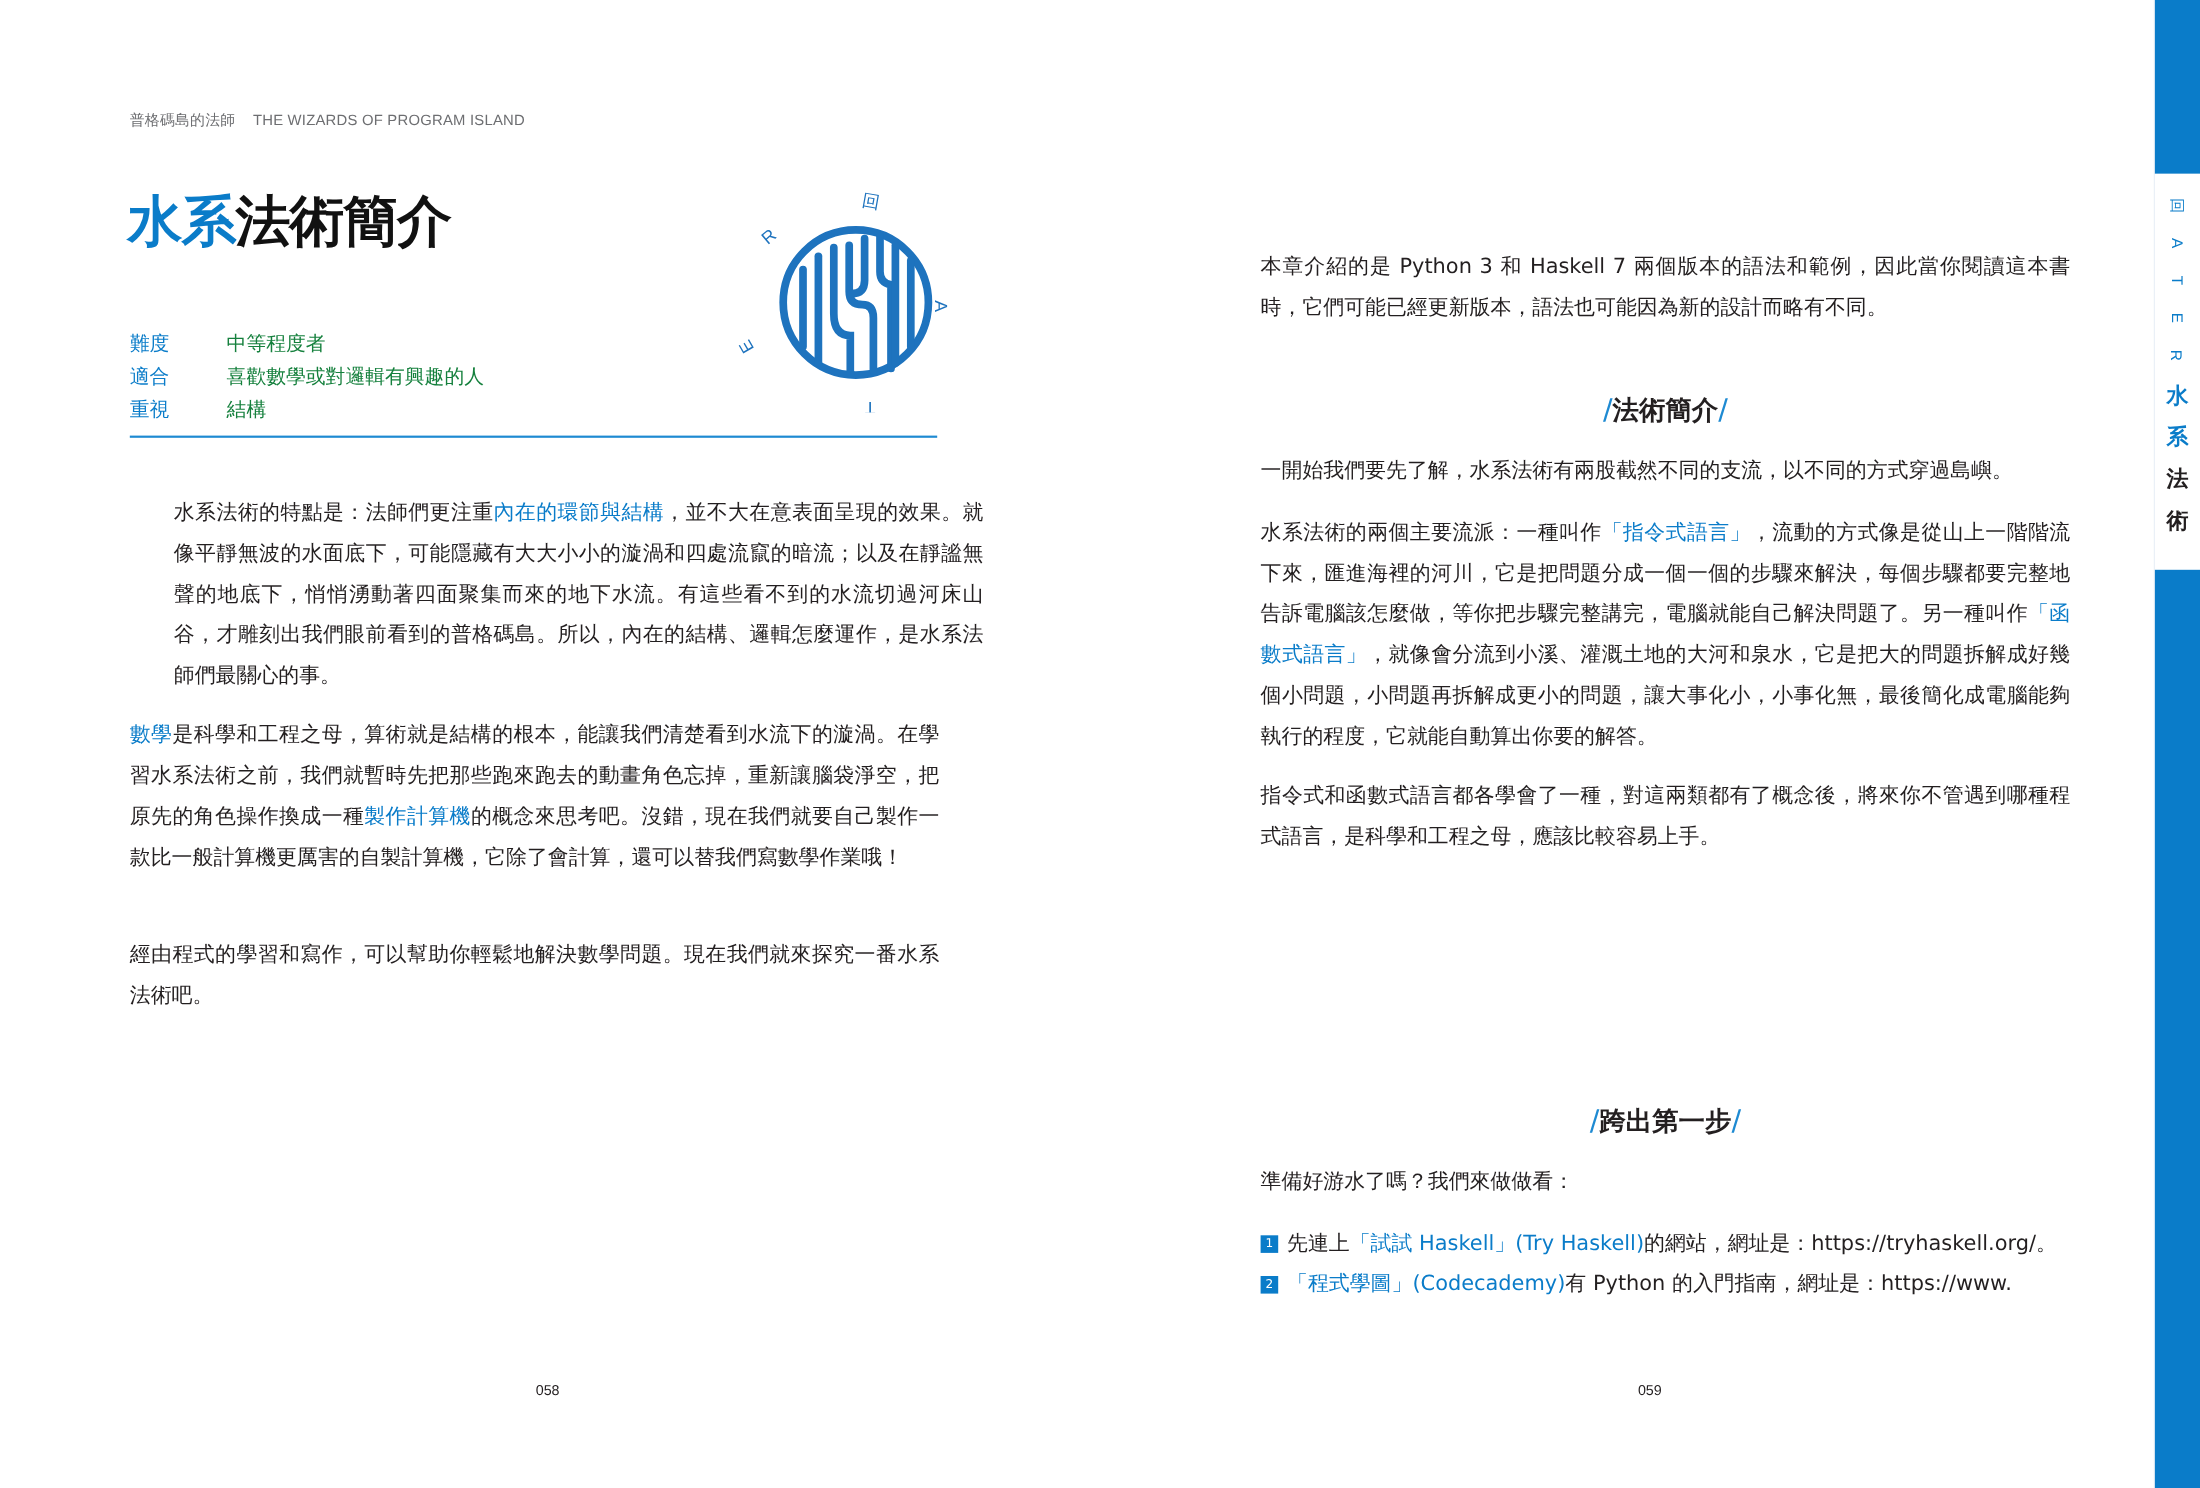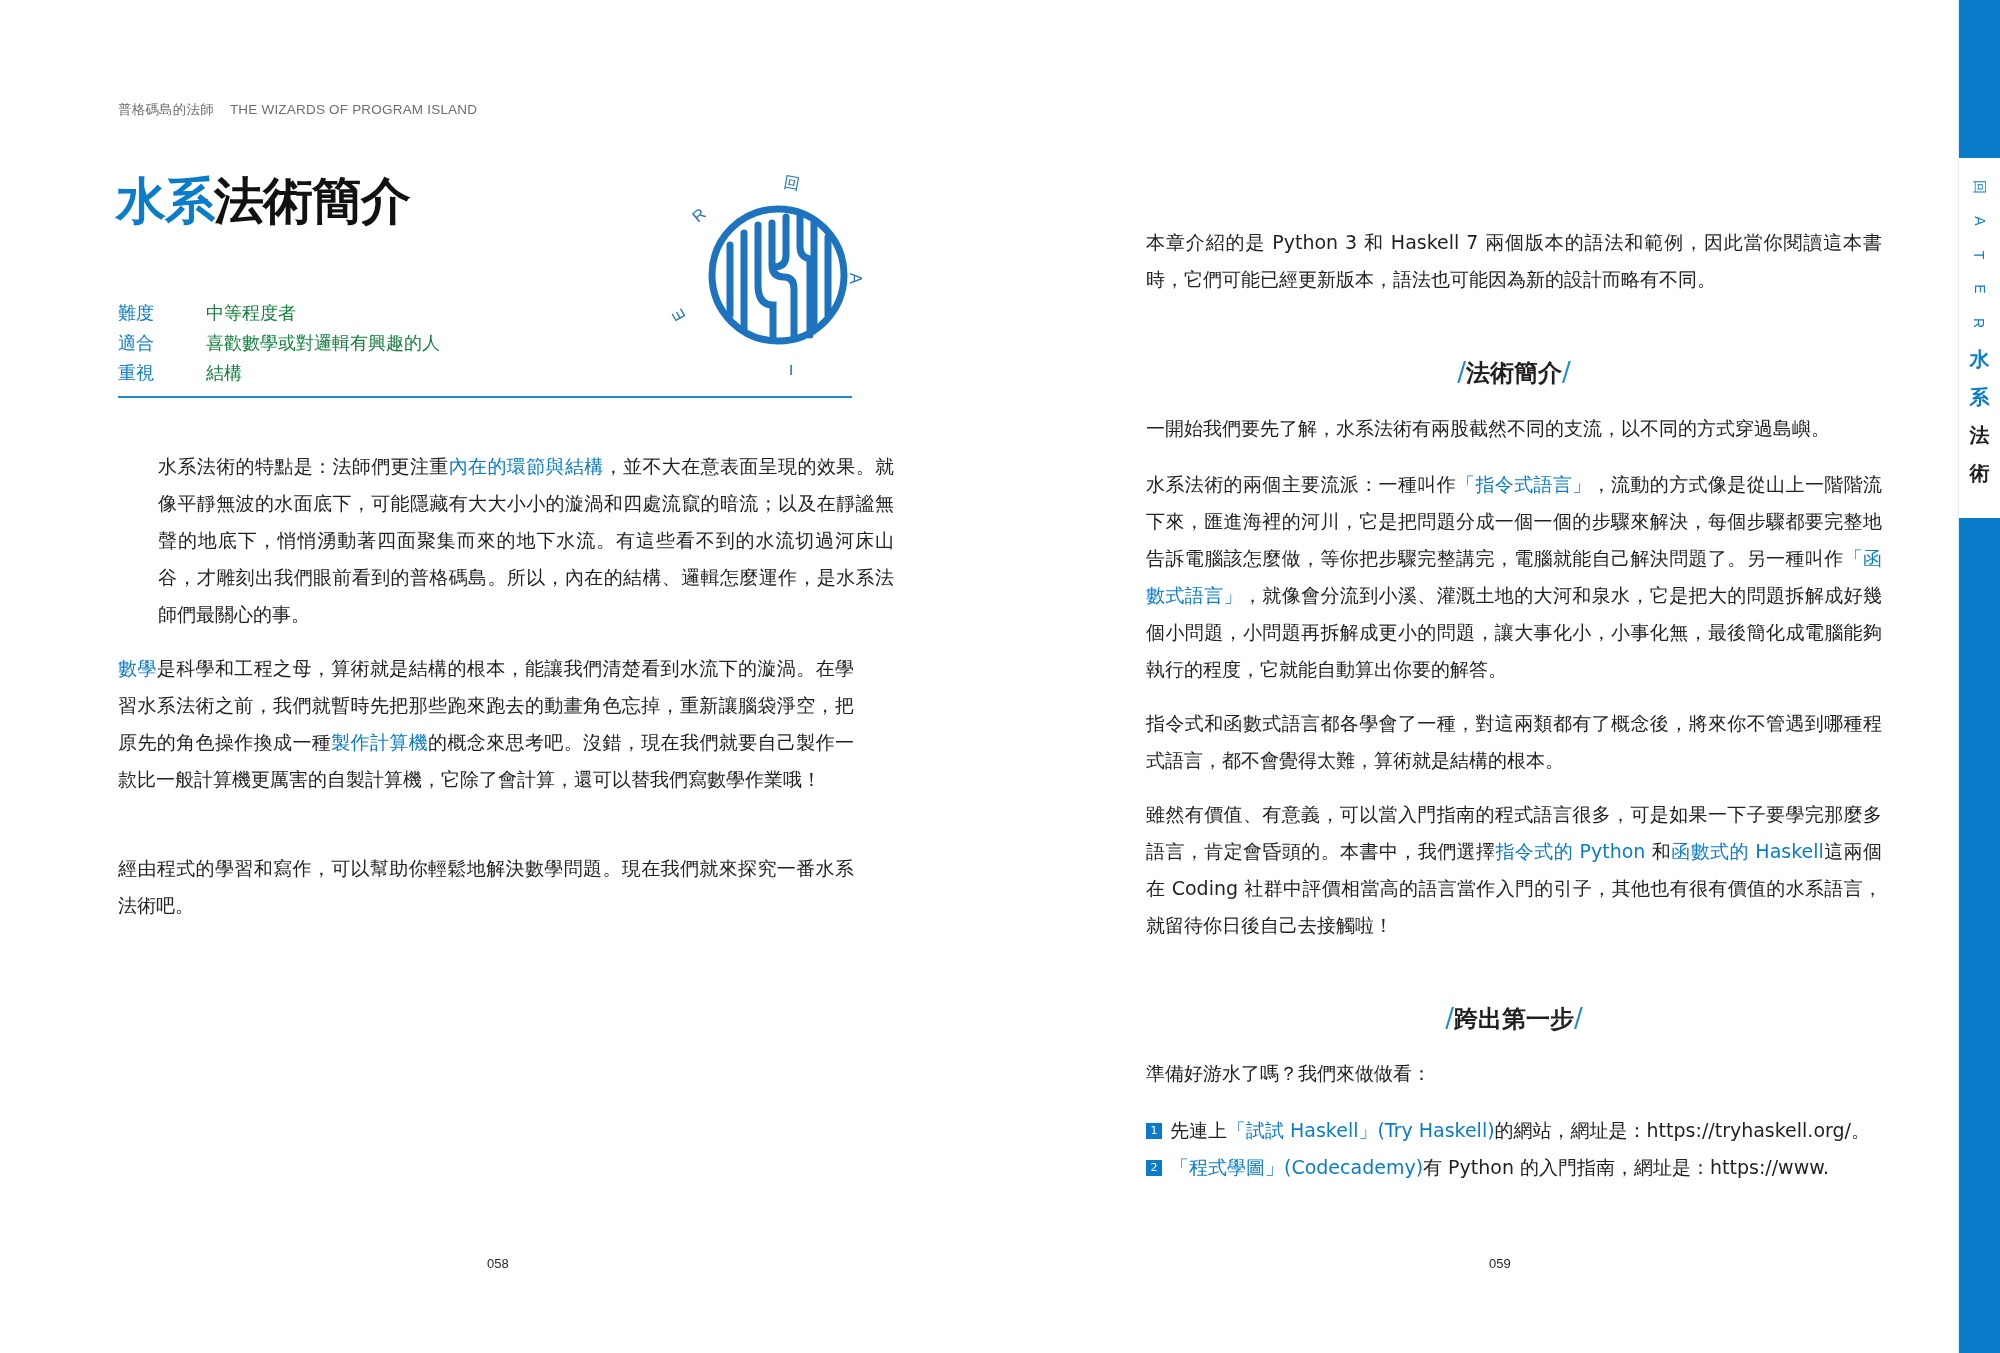--- a/index.html
+++ b/index.html
@@ -112,24 +112,21 @@
   <div class="section-h" style="top:357px;">
     <span class="slash">/</span><span>法術簡介</span><span class="slash">/</span>
   </div>
   <div class="rp" style="top:410px;">
     <span>一開始我們要先了解，水系法術有兩股截然不同的支流，以不同的方式穿過島嶼。</span>
   </div>
   <div class="rp" style="top:466px;">
     <span>水系法術的兩個主要流派：一種叫作</span><span class="blue">「指令式語言」</span><span>，流動的方式像是從山上一階階流下來，匯進海裡的河川，它是把問題分成一個一個的步驟來解決，每個步驟都要完整地告訴電腦該怎麼做，等你把步驟完整講完，電腦就能自己解決問題了。另一種叫作</span><span class="blue">「函數式語言」</span><span>，就像會分流到小溪、灌溉土地的大河和泉水，它是把大的問題拆解成好幾個小問題，小問題再拆解成更小的問題，讓大事化小，小事化無，最後簡化成電腦能夠執行的程度，它就能自動算出你要的解答。</span>
   </div>
   <div class="rp" style="top:705px;">
-    <span>指令式和函數式語言都各學會了一種，對這兩類都有了概念後，將來你不管遇到哪種程式語言，都不會覺得太難，算術就是結構的根本。</span>
-  </div>
-  <div class="rp" style="top:796px;">
-    <span>雖然有價值、有意義，可以當入門指南的程式語言很多，可是如果一下子要學完那麼多語言，肯定會昏頭的。本書中，我們選擇</span><span class="blue">指令式的 Python</span><span> 和</span><span class="blue">函數式的 Haskell</span><span>這兩個在 Coding 社群中評價相當高的語言當作入門的引子，其他也有很有價值的水系語言，就留待你日後自己去接觸啦！</span>
+    <span>指令式和函數式語言都各學會了一種，對這兩類都有了概念後，將來你不管遇到哪種程式語言，是科學和工程之母，應該比較容易上手。</span>
   </div>
 
   <div class="section-h" style="top:1003px;">
     <span class="slash">/</span><span>跨出第一步</span><span class="slash">/</span>
   </div>
   <div class="rp" style="top:1057px;font-family:Liberation Mono, monospace;">
     <span>準備好游水了嗎？我們來做做看：</span>
   </div>
   <div class="rp" style="top:1112px;">
     <div class="step">

